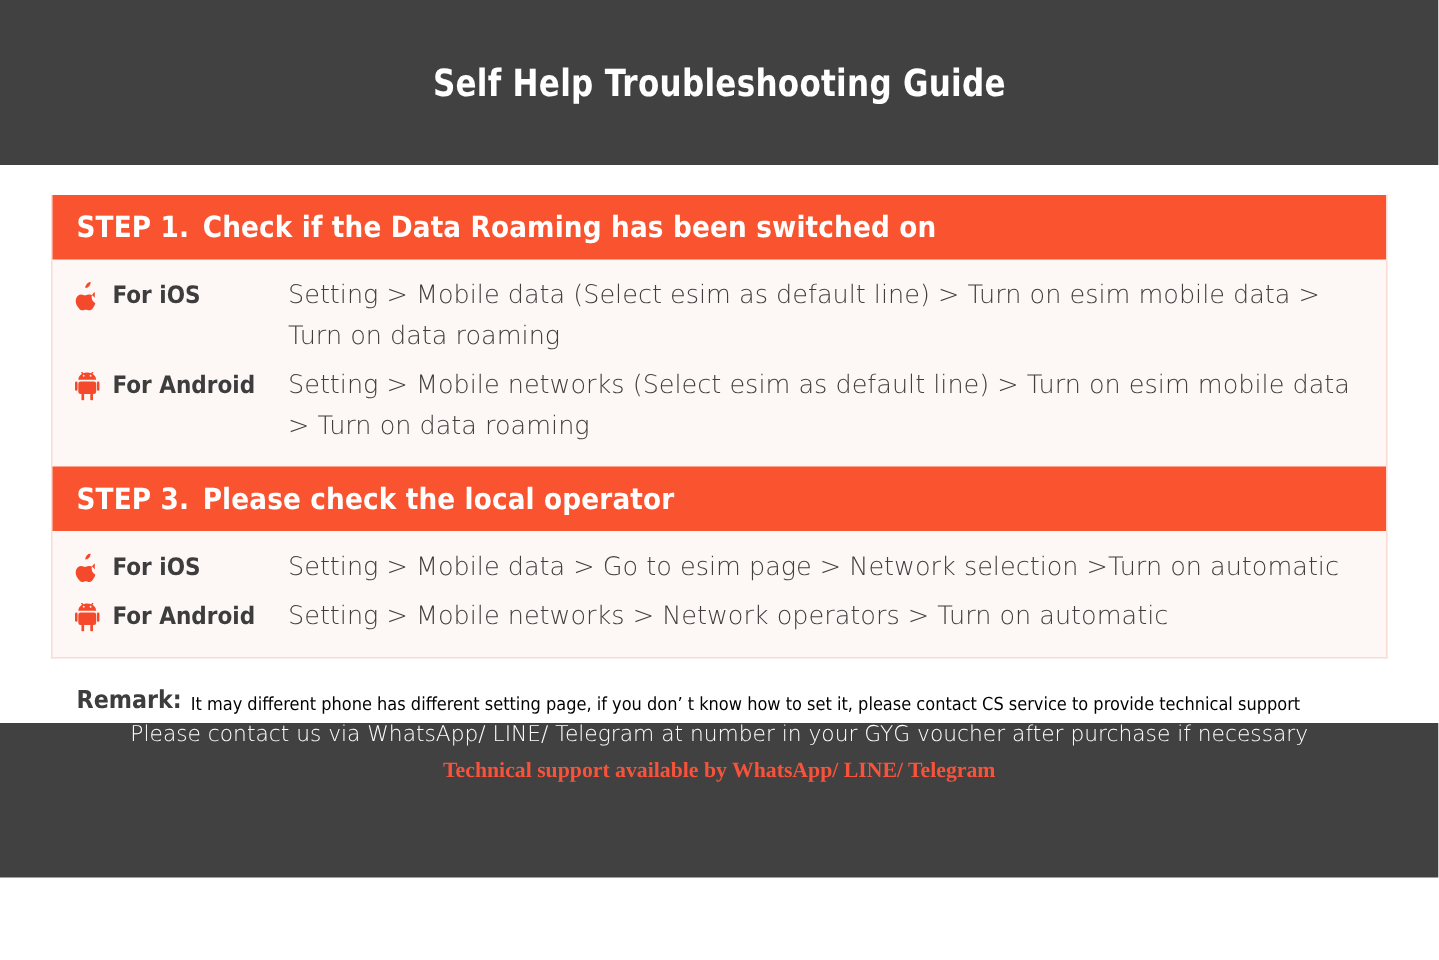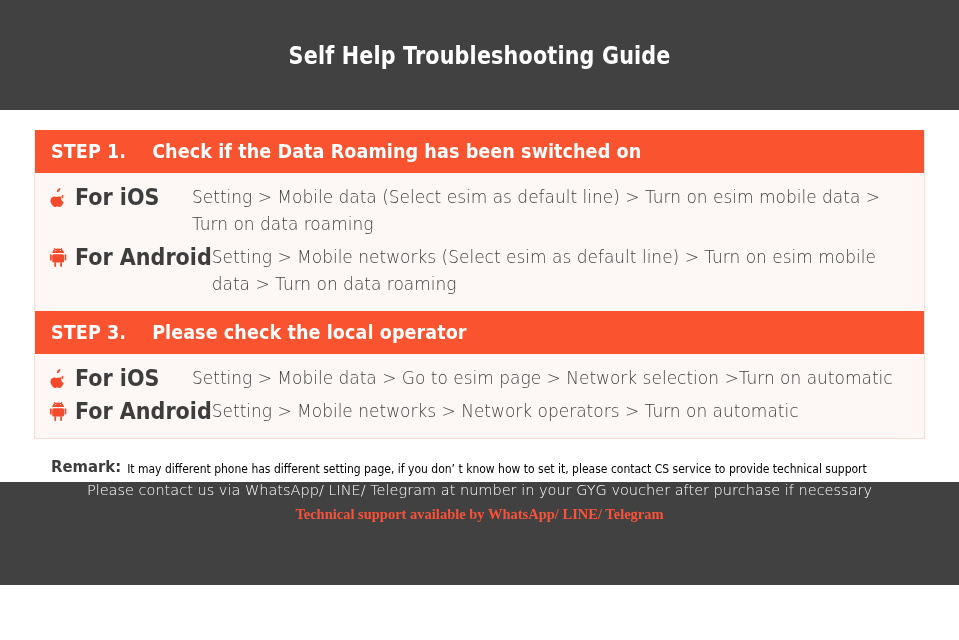--- a/index.html
+++ b/index.html
@@ -64,21 +64,21 @@
     background: #f9532f;
     color: #ffffff;
     font-family: "DejaVu Sans Condensed", "Liberation Sans Narrow", "Liberation Sans", sans-serif;
     font-weight: bold;
     font-size: 19.5px;
     padding: 10px 0 10px 16px;
     box-sizing: border-box;
     letter-spacing: .1px;
     white-space: nowrap;
   }
-  .step-bar .num { margin-right: 26px; }
+  .step-bar .num { margin-right: 9px; }
 
   .rows {
     padding: 8px 0 10px 0;
   }
 
   .os-row {
     display: flex;
     align-items: flex-start;
     padding: 3px 14px 3px 14px;
   }
@@ -95,21 +95,21 @@
     height: 22px;
     display: flex;
     align-items: center;
     justify-content: center;
     color: #f4492a;
   }
   .os-icon svg { display: block; }
   .os-name {
     font-family: "DejaVu Sans Condensed", "Liberation Sans Narrow", "Liberation Sans", sans-serif;
     font-weight: bold;
-    font-size: 23px;
+    font-size: 16px;
     color: #3d3d3d;
     white-space: nowrap;
     line-height: 22px;
   }
   .os-steps {
     flex: 1 1 auto;
     font-family: "DejaVu Sans", sans-serif;
     font-size: 17px;
     color: #3f3f3f;
     line-height: 27px;

